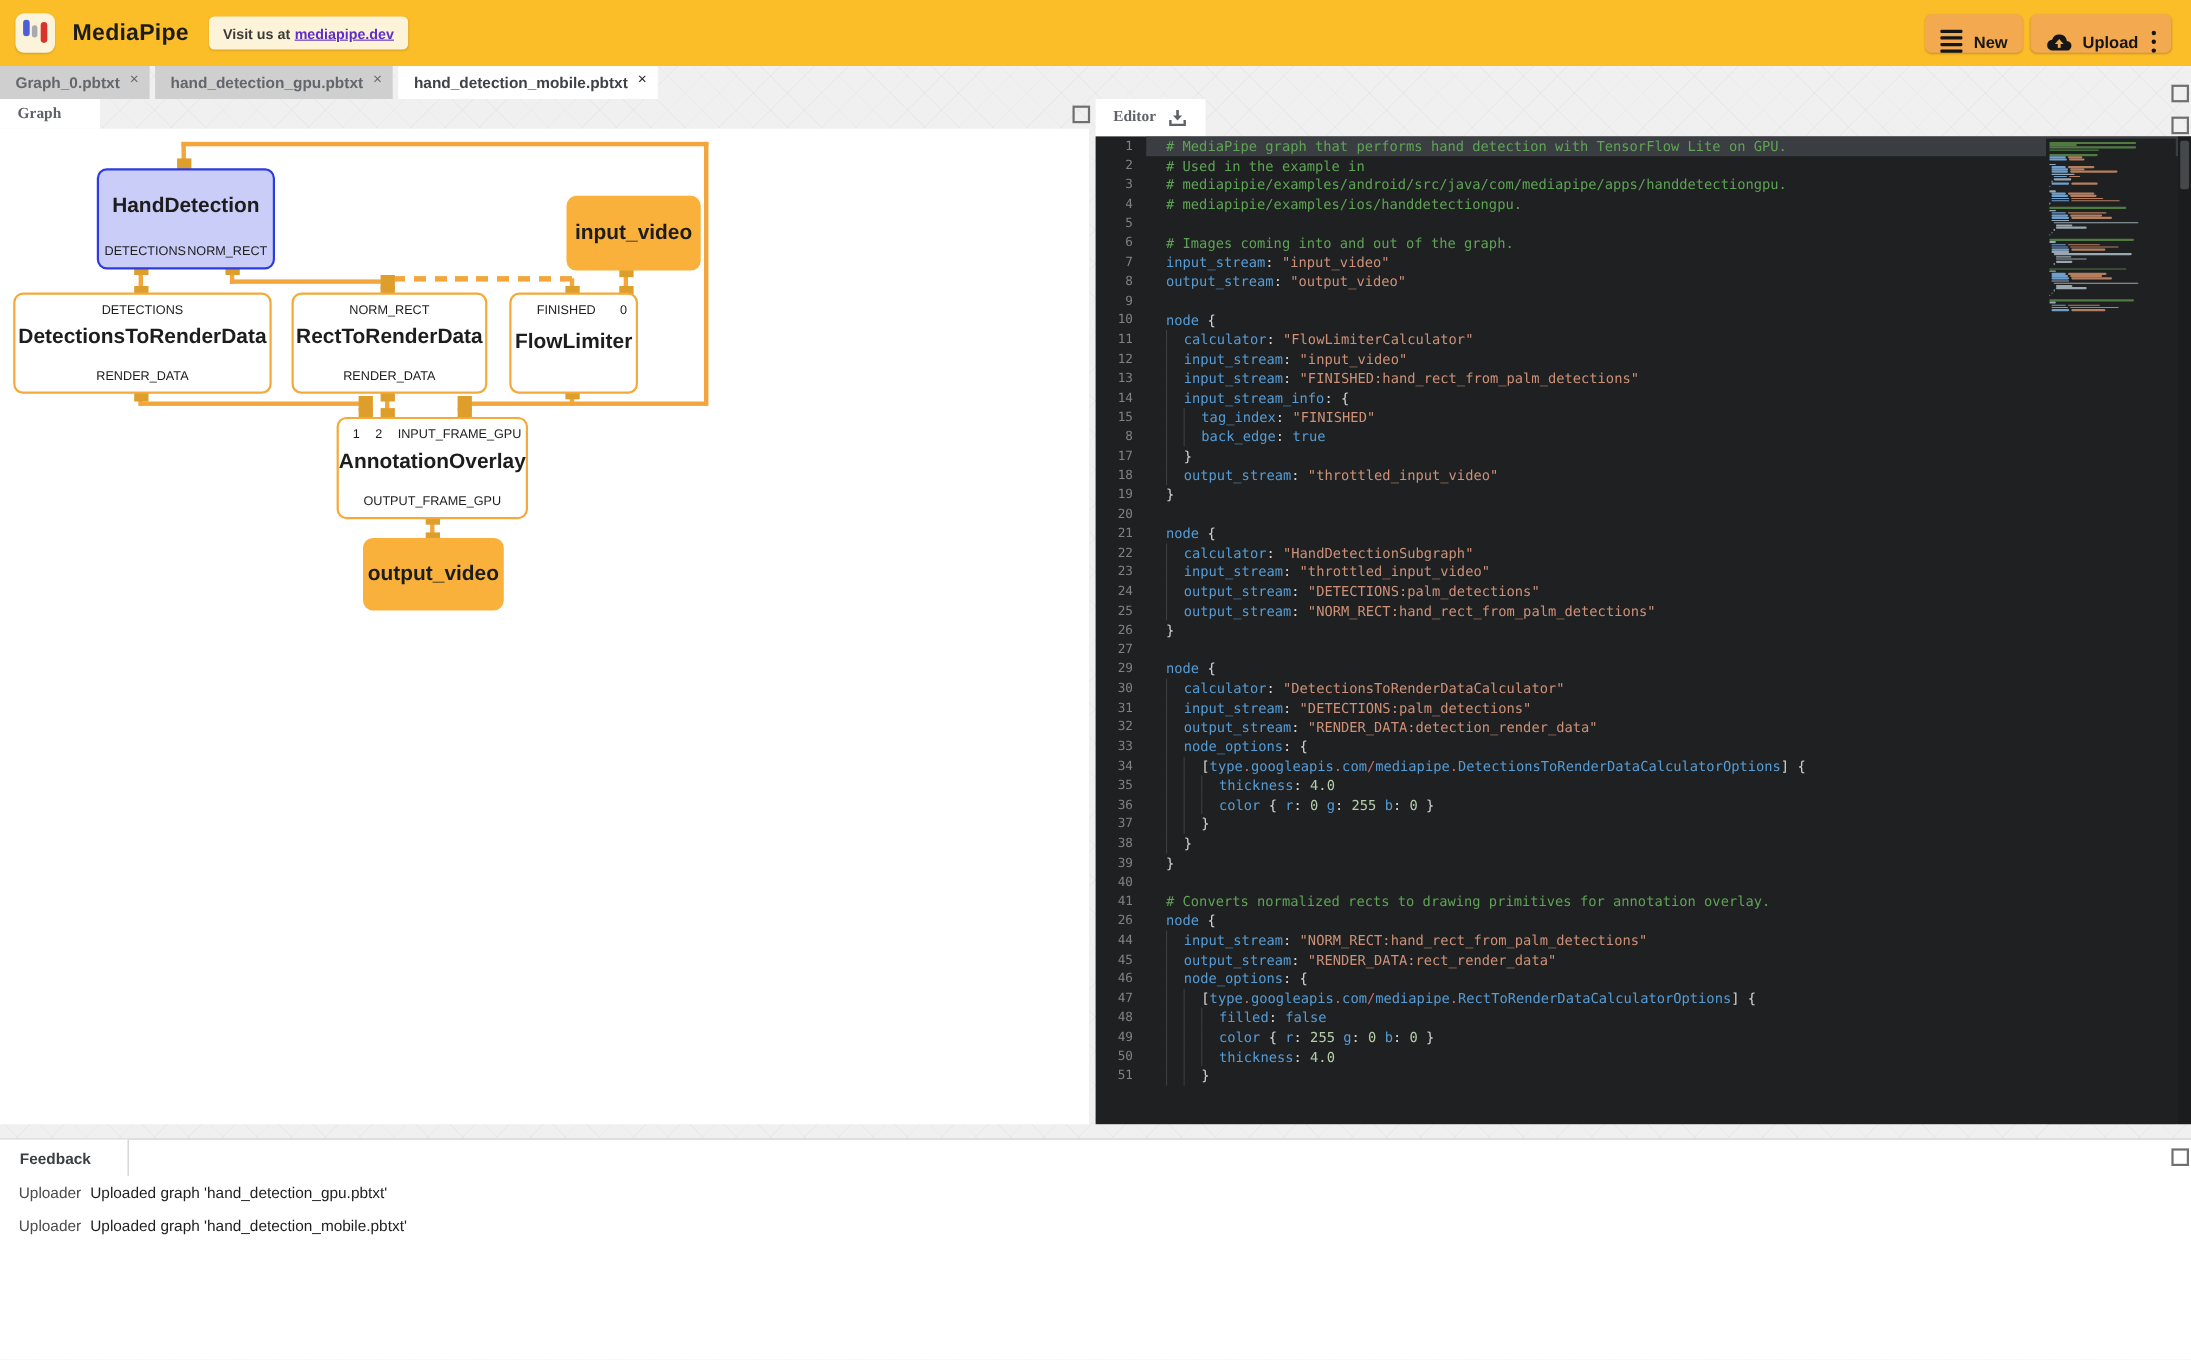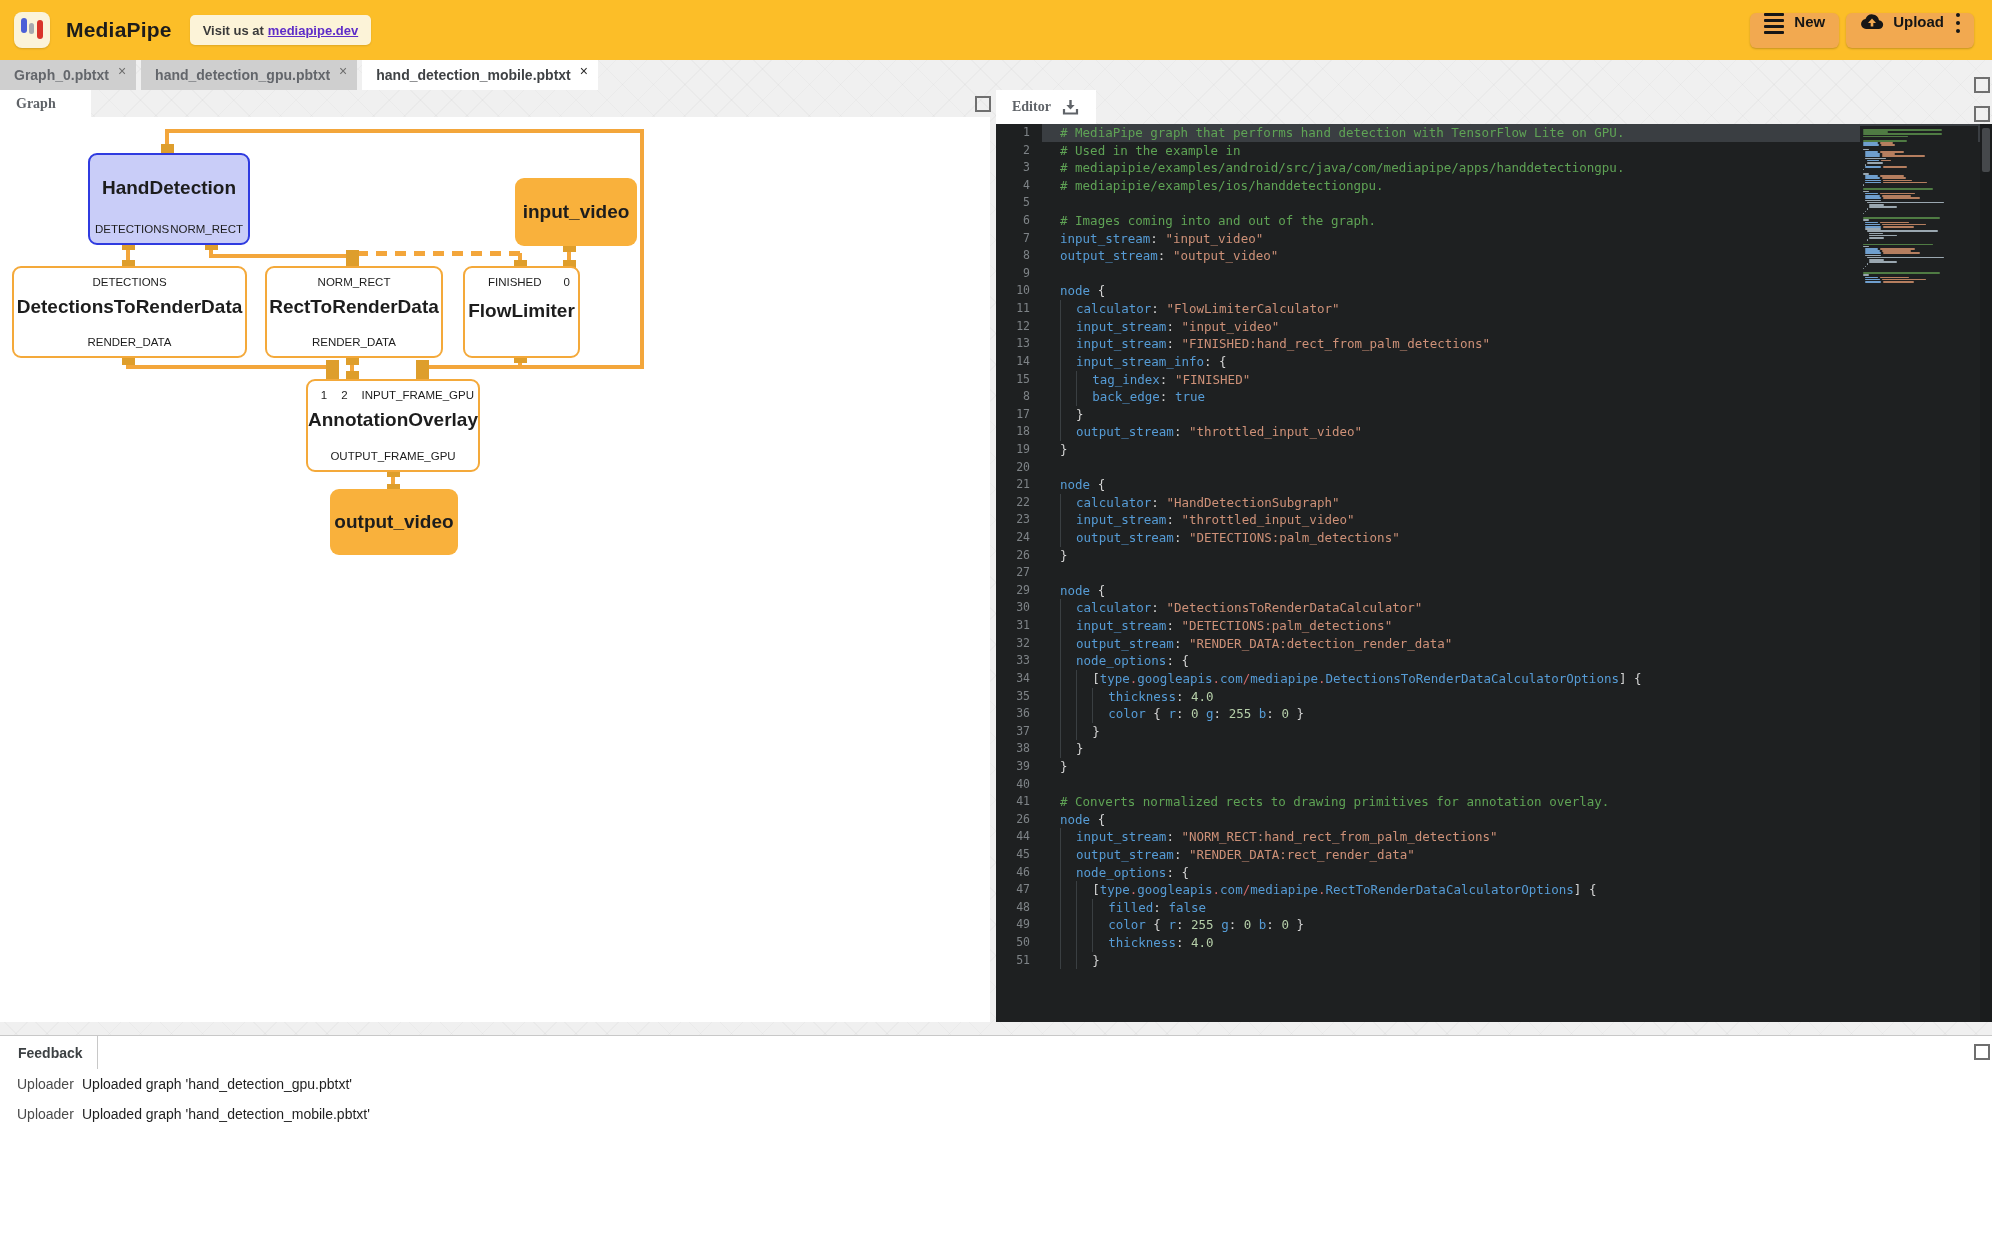--- a/index.html
+++ b/index.html
@@ -15,21 +15,21 @@
   .header{position:absolute;left:0;top:0;width:1992px;height:60px;background:#FCBE28;display:flex;align-items:center;}
   .logo{width:36px;height:36px;margin-left:14px;border-radius:8px;background:#FBF3DA;position:relative;box-shadow:0 1px 2px rgba(0,0,0,0.15);}
   .logo .bar{position:absolute;border-radius:3px;width:6px;}
   .logo .b1{left:7px;top:6px;height:15px;background:#4C5FD7;}
   .logo .b2{left:15px;top:11px;height:11px;width:5px;background:#A8AAB0;}
   .logo .b3{left:23px;top:8px;height:19px;background:#D9342B;}
   .app-title{font-size:21px;font-weight:700;color:#1c1c1c;margin-left:16px;letter-spacing:0.2px;}
   .visit-badge{margin-left:18px;height:30px;border-radius:5px;background:#FCF3D8;display:flex;align-items:center;padding:0 13px;font-size:13px;font-weight:700;color:#3a3a3a;box-shadow:0 1px 2px rgba(0,0,0,0.12);}
   .visit-badge a{color:#5E2CC8;text-decoration:underline;margin-left:4px;}
   .hbtns{position:absolute;right:18px;top:13px;display:flex;gap:7px;}
-  .hbtn{height:35px;background:#F2A950;border-radius:6px;display:flex;align-items:flex-start;padding:0 14px;font-size:15px;font-weight:700;color:#161616;box-shadow:0 1px 2px rgba(0,0,0,0.22);cursor:pointer;}
+  .hbtn{height:35px;background:#F2A950;border-radius:6px;display:flex;align-items:flex-end;padding:0 14px;font-size:15px;font-weight:700;color:#161616;box-shadow:0 1px 2px rgba(0,0,0,0.22);cursor:pointer;}
   .menu-icon{display:inline-flex;flex-direction:column;gap:3px;margin-right:10px;}
   .menu-icon i{display:block;width:20px;height:3px;background:#161616;border-radius:1px;}
   .kebab{display:inline-flex;flex-direction:column;gap:4px;margin-left:12px;}
   .kebab i{width:4px;height:4px;border-radius:50%;background:#161616;}
   
   .filetabs{position:absolute;left:0;top:60px;height:30px;display:flex;}
   .ftab{height:30px;display:inline-flex;align-items:center;padding:0 10px 0 14px;margin-right:5px;background:#CFCFCF;font-size:14px;font-weight:700;color:#63666B;cursor:pointer;}
   .ftab .x{margin-left:9px;font-size:14px;font-weight:400;position:relative;top:-4px;color:#6d6d6d;cursor:pointer;}
   .ftab.active{background:#ffffff;color:#3F4245;}
   .ftab.active .x{color:#2b2b2b;}
@@ -64,21 +64,21 @@
   .tk-d{color:#D16969;}
   .tk-p{color:#D4D4D4;}
   .ig{display:inline-block;white-space:pre;border-left:1px solid #3A3F42;}
   .minimap{position:absolute;right:14px;top:2px;width:118px;bottom:0;background:#1E2021;padding-top:3px;}
   .mrow{height:1.6px;margin-bottom:0.62px;display:flex;}
   .mrow i{display:block;height:100%;border-radius:1px;}
   .vscroll{position:absolute;right:0;top:0;width:12px;height:100%;background:#1A1C1D;}
   .vscroll .thumb{position:absolute;left:2px;top:4px;width:8px;height:44px;background:#45484B;border-radius:2px;cursor:pointer;}
   
   .fb-area{position:absolute;left:0;top:1035px;width:1992px;height:201px;background:#ffffff;border-top:1px solid #c8c8c8;}
-  .fb-tab{position:absolute;left:0;top:0;width:98px;height:33px;background:#fff;border-right:1px solid #c8c8c8;display:flex;align-items:center;padding-left:18px;box-sizing:border-box;font-size:14px;font-weight:700;color:#3c4043;}
+  .fb-tab{position:absolute;left:0;top:0;width:117px;height:33px;background:#fff;border-right:1px solid #c8c8c8;display:flex;align-items:center;padding-left:18px;box-sizing:border-box;font-size:14px;font-weight:700;color:#3c4043;}
   .fb-row{position:absolute;left:11px;width:1400px;height:20px;display:flex;font-size:14px;}
   .fb-row .src{width:65px;flex:0 0 65px;padding-left:6px;color:#4a4a4a;}
   .fb-row .msg{color:#1f1f1f;}
 </style>
 </head>
 <body>
 
 <div class="header">
   <div class="logo">
     <span class="bar b1"></span>
@@ -257,20 +257,21 @@
       <div class="cl"><span class="ln">15</span><span class="ct"><span class="ig">  </span><span class="ig">  </span><span class="tk-k">tag_index</span><span class="tk-p">:</span> <span class="tk-s">"FINISHED"</span></span></div>
       <div class="cl"><span class="ln">8</span><span class="ct"><span class="ig">  </span><span class="ig">  </span><span class="tk-k">back_edge</span><span class="tk-p">:</span> <span class="tk-b">true</span></span></div>
       <div class="cl"><span class="ln">17</span><span class="ct"><span class="ig">  </span><span class="tk-p">}</span></span></div>
       <div class="cl"><span class="ln">18</span><span class="ct"><span class="ig">  </span><span class="tk-k">output_stream</span><span class="tk-p">:</span> <span class="tk-s">"throttled_input_video"</span></span></div>
       <div class="cl"><span class="ln">19</span><span class="ct"><span class="tk-p">}</span></span></div>
       <div class="cl"><span class="ln">20</span><span class="ct"></span></div>
       <div class="cl"><span class="ln">21</span><span class="ct"><span class="tk-k">node</span> <span class="tk-p">{</span></span></div>
       <div class="cl"><span class="ln">22</span><span class="ct"><span class="ig">  </span><span class="tk-k">calculator</span><span class="tk-p">:</span> <span class="tk-s">"HandDetectionSubgraph"</span></span></div>
       <div class="cl"><span class="ln">23</span><span class="ct"><span class="ig">  </span><span class="tk-k">input_stream</span><span class="tk-p">:</span> <span class="tk-s">"throttled_input_video"</span></span></div>
       <div class="cl"><span class="ln">24</span><span class="ct"><span class="ig">  </span><span class="tk-k">output_stream</span><span class="tk-p">:</span> <span class="tk-s">"DETECTIONS:palm_detections"</span></span></div>
+      <div class="cl"><span class="ln">25</span><span class="ct"><span class="ig">  </span><span class="tk-k">output_stream</span><span class="tk-p">:</span> <span class="tk-s">"NORM_RECT:hand_rect_from_palm_detections"</span></span></div>
       <div class="cl"><span class="ln">26</span><span class="ct"><span class="tk-p">}</span></span></div>
       <div class="cl"><span class="ln">27</span><span class="ct"></span></div>
       <div class="cl"><span class="ln">29</span><span class="ct"><span class="tk-k">node</span> <span class="tk-p">{</span></span></div>
       <div class="cl"><span class="ln">30</span><span class="ct"><span class="ig">  </span><span class="tk-k">calculator</span><span class="tk-p">:</span> <span class="tk-s">"DetectionsToRenderDataCalculator"</span></span></div>
       <div class="cl"><span class="ln">31</span><span class="ct"><span class="ig">  </span><span class="tk-k">input_stream</span><span class="tk-p">:</span> <span class="tk-s">"DETECTIONS:palm_detections"</span></span></div>
       <div class="cl"><span class="ln">32</span><span class="ct"><span class="ig">  </span><span class="tk-k">output_stream</span><span class="tk-p">:</span> <span class="tk-s">"RENDER_DATA:detection_render_data"</span></span></div>
       <div class="cl"><span class="ln">33</span><span class="ct"><span class="ig">  </span><span class="tk-k">node_options</span><span class="tk-p">:</span> <span class="tk-p">{</span></span></div>
       <div class="cl"><span class="ln">34</span><span class="ct"><span class="ig">  </span><span class="ig">  </span><span class="tk-p">[</span><span class="tk-k">type</span><span class="tk-d">.</span><span class="tk-k">googleapis</span><span class="tk-d">.</span><span class="tk-k">com</span><span class="tk-d">/</span><span class="tk-k">mediapipe</span><span class="tk-d">.</span><span class="tk-k">DetectionsToRenderDataCalculatorOptions</span><span class="tk-p">]</span> <span class="tk-p">{</span></span></div>
       <div class="cl"><span class="ln">35</span><span class="ct"><span class="ig">  </span><span class="ig">  </span><span class="ig">  </span><span class="tk-k">thickness</span><span class="tk-p">:</span> <span class="tk-n">4.0</span></span></div>
       <div class="cl"><span class="ln">36</span><span class="ct"><span class="ig">  </span><span class="ig">  </span><span class="ig">  </span><span class="tk-k">color</span> <span class="tk-p">{</span> <span class="tk-k">r</span><span class="tk-p">:</span> <span class="tk-n">0</span> <span class="tk-k">g</span><span class="tk-p">:</span> <span class="tk-n">255</span> <span class="tk-k">b</span><span class="tk-p">:</span> <span class="tk-n">0</span> <span class="tk-p">}</span></span></div>

